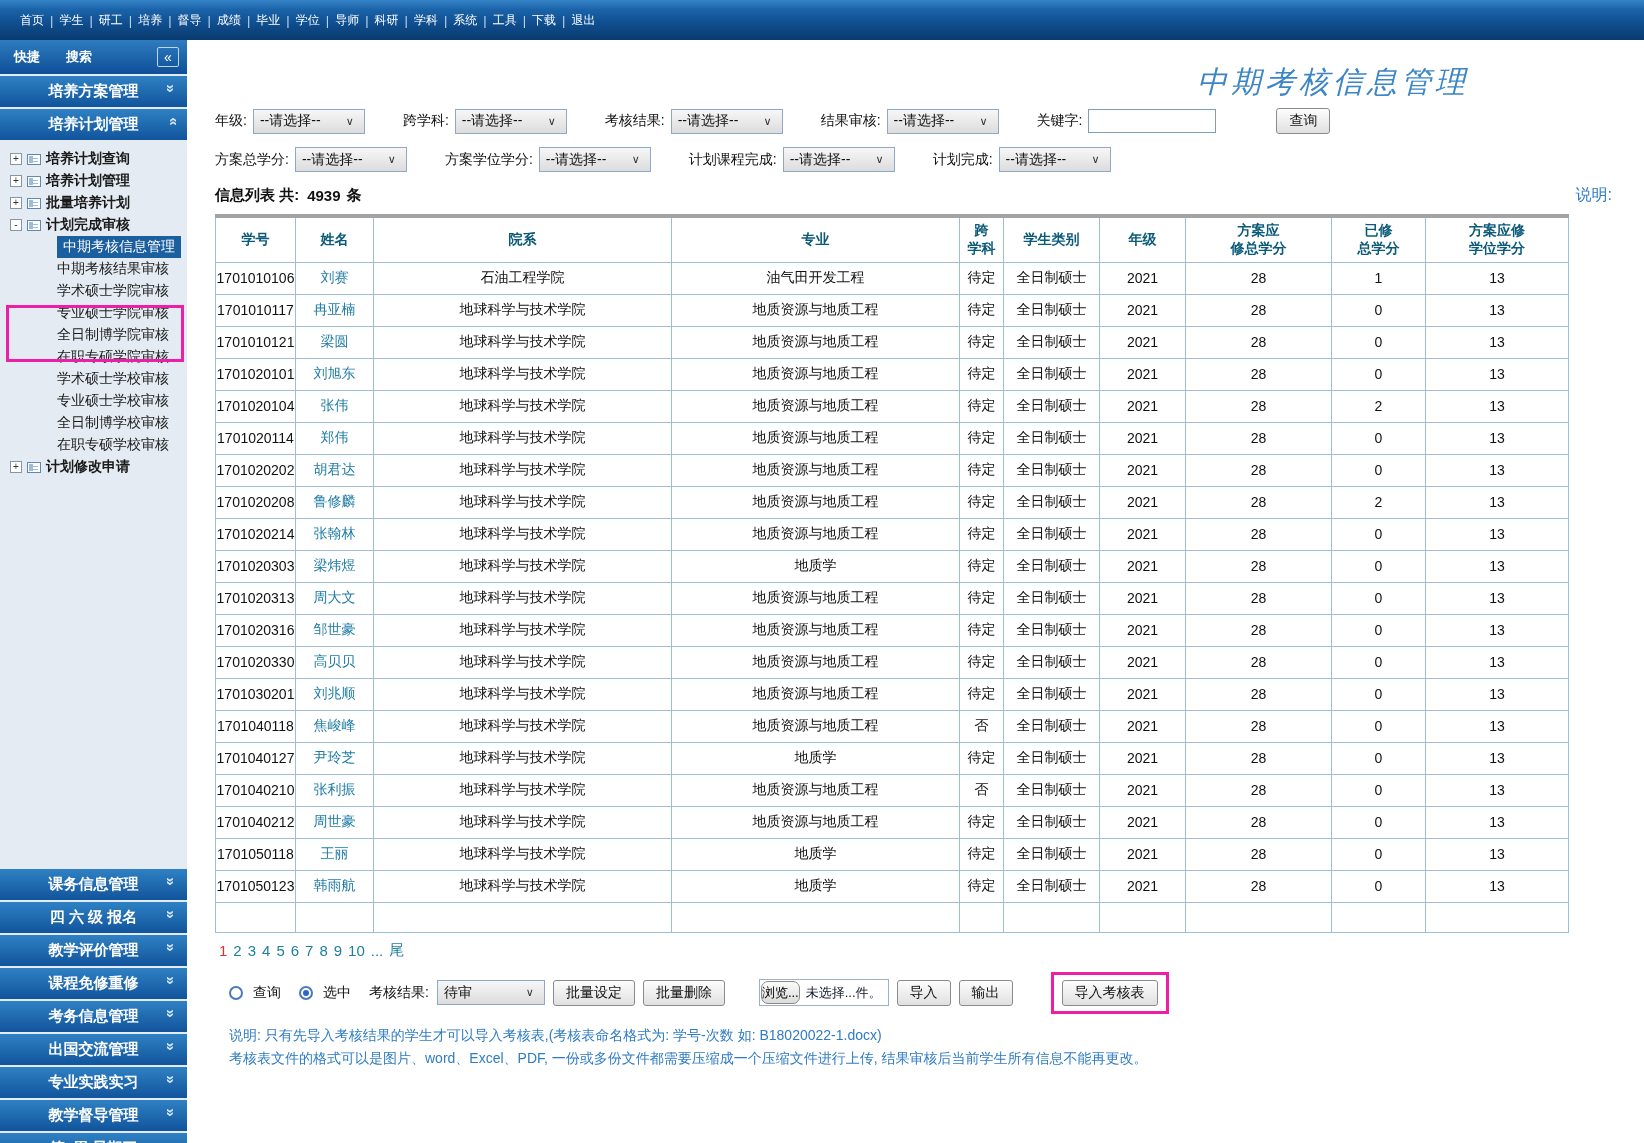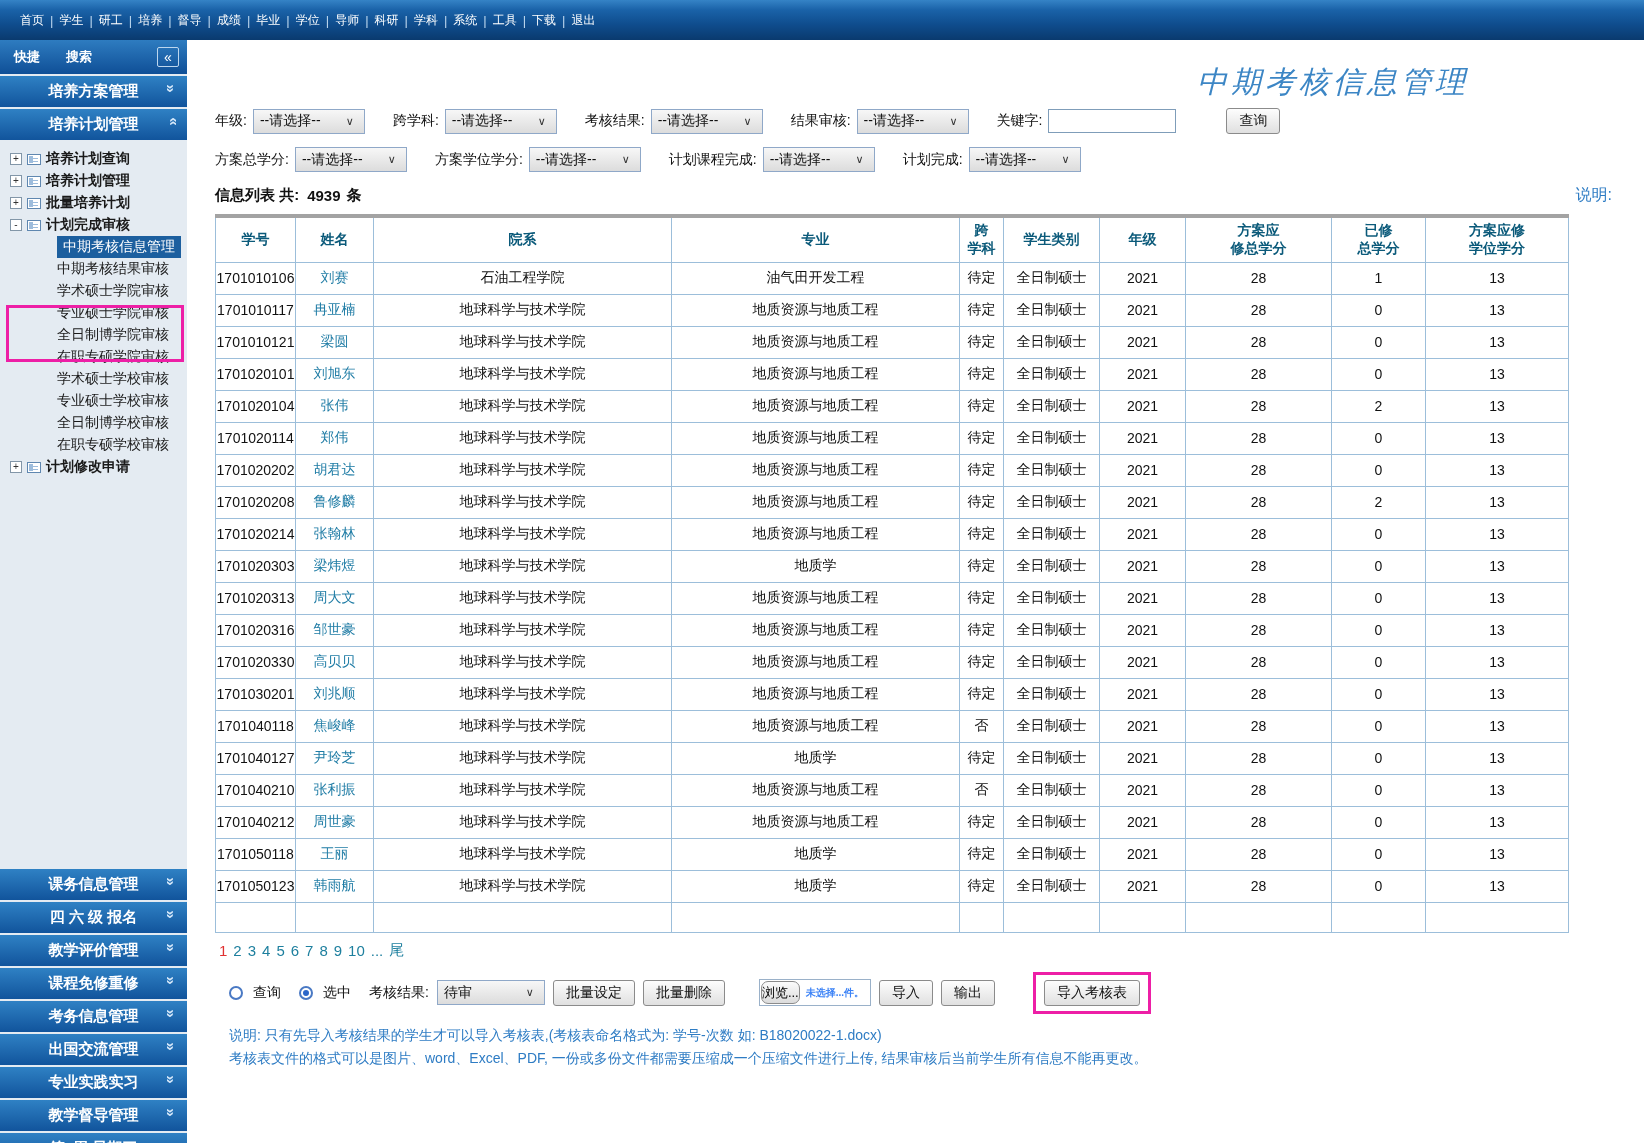--- a/index.html
+++ b/index.html
@@ -43,21 +43,21 @@
   .side-bottom { margin-top:auto; flex:none; }
   .side-partial { height:12px; overflow:hidden; flex:none; }
   .side-partial .acc { margin-top:2px; }
 
   
   .main { position:absolute; left:187px; top:40px; width:1457px; height:1103px; background:#fff;
           padding:68px 40px 0 28px; }
   .page-title { position:absolute; top:22px; left:1010px; font-family:"DejaVu Serif","Liberation Serif",serif;
                 font-style:italic; font-size:30px; color:#3c86c5; letter-spacing:4px; white-space:nowrap; }
 
-  .filter-row { display:flex; align-items:center; gap:14px; font-size:14px; color:#111; margin-bottom:13px; }
+  .filter-row { display:flex; align-items:center; gap:24px; font-size:14px; color:#111; margin-bottom:13px; }
   .filter-item { display:flex; align-items:center; gap:6px; margin-right:14px; }
   .sel { display:inline-flex; align-items:center; justify-content:space-between; width:112px; height:25px;
          border:1px solid #8fa8c8; background:linear-gradient(#f7f7f7,#dcdcdc); padding:0 10px 0 6px;
          font-size:14px; color:#111; cursor:pointer; }
   .sel .arr { font-size:11px; color:#333; }
   .txt-input { width:128px; height:24px; border:1px solid #7f9db9; background:#fff; font-size:14px; padding:0 4px; }
   .btn { height:26px; background:linear-gradient(#fdfdfd,#e0e0e0); border:1px solid #8b8b8b; border-radius:3px;
          font-size:14px; color:#111; padding:0 12px; cursor:pointer; font-family:inherit; }
 
   .info-row { display:flex; align-items:center; margin:6px 0 8px 0; }
@@ -77,21 +77,21 @@
 
   .controls { display:flex; align-items:center; gap:8px; margin:12px 0 0 14px; font-size:14px; color:#111; }
   .radio { width:14px; height:14px; border:2px solid #4a79c4; border-radius:50%; display:inline-flex;
            align-items:center; justify-content:center; background:#fff; cursor:pointer; flex:none; }
   .radio.checked::after { content:''; width:6px; height:6px; border-radius:50%; background:#2b66c9; }
   .rlabel { margin:0 10px 0 2px; }
   .filebox { display:inline-flex; align-items:center; border:1px solid #9ab1c9; height:27px; background:#fff;
              padding:1px 6px 1px 1px; gap:6px; }
   .browse-btn { height:23px; border:1px solid #8b8b8b; border-radius:7px; background:linear-gradient(#fbfbfb,#dcdcdc);
                 font-size:13px; padding:0 0; cursor:pointer; font-family:inherit; }
-  .file-ph { color:#3b82f6; font-size:10px;font-weight:bold; }
+  .file-ph { color:#0f172a; font-size:13px; }
   .magenta-wrap { border:3px solid #ed1fa6; padding:5px 8px; display:inline-flex; margin-left:30px; }
 
   .notes { margin:10px 0 0 14px; font-size:14px; color:#2e7cc4; line-height:1.65; }
 </style>
 </head>
 <body>
 
 <div class="screen">
 
   <div class="topnav" id="topnav">

